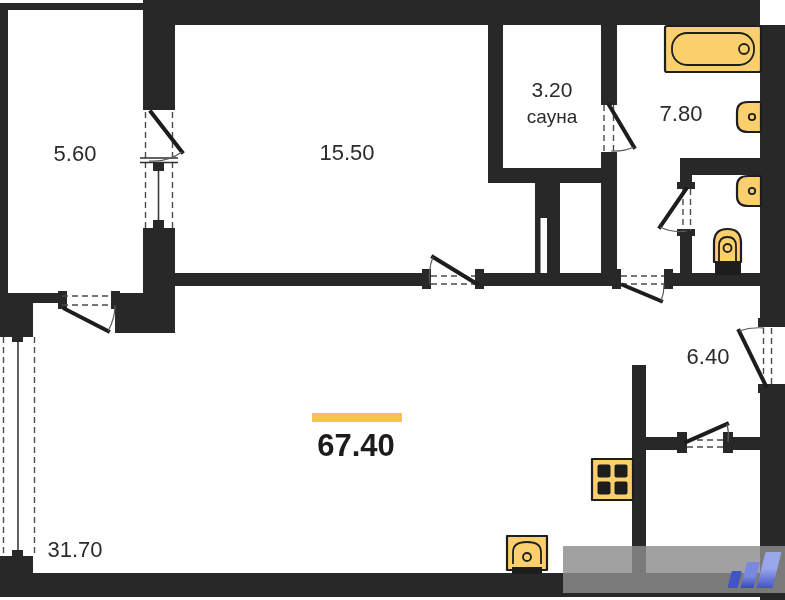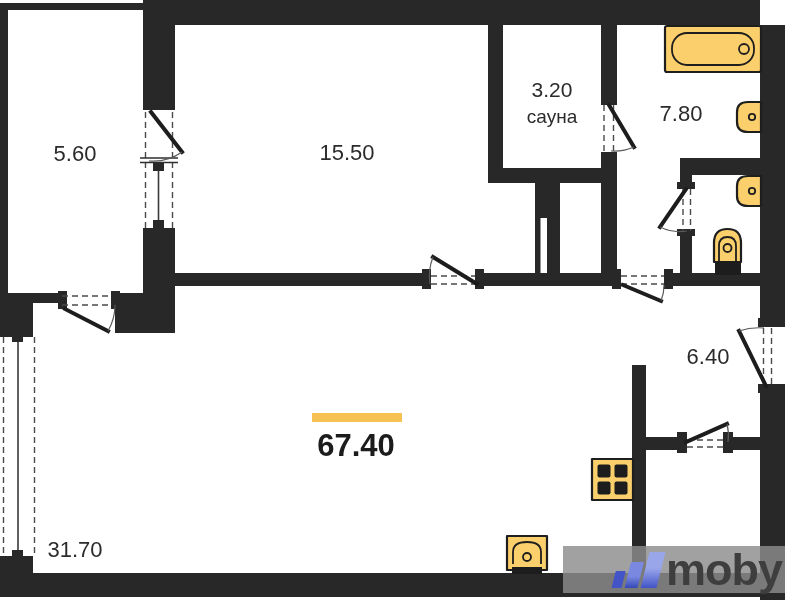--- a/index.html
+++ b/index.html
@@ -188,15 +188,14 @@
       <text class="arealabel total" x="356" y="456">67.40</text>
     </g>
   </svg>
 
   <div class="watermark">
     <span class="logo-mark">
       <span class="logo-bar b1"></span>
       <span class="logo-bar b2"></span>
       <span class="logo-bar b3"></span>
     </span>
-    <span class="wordmark">moby</span>
   </div>
 </div>
 
 </body></html>

